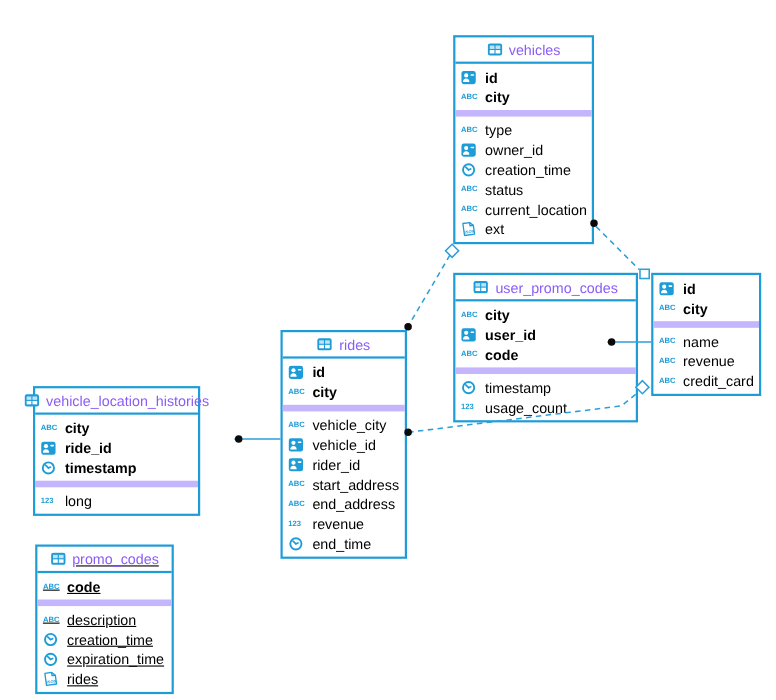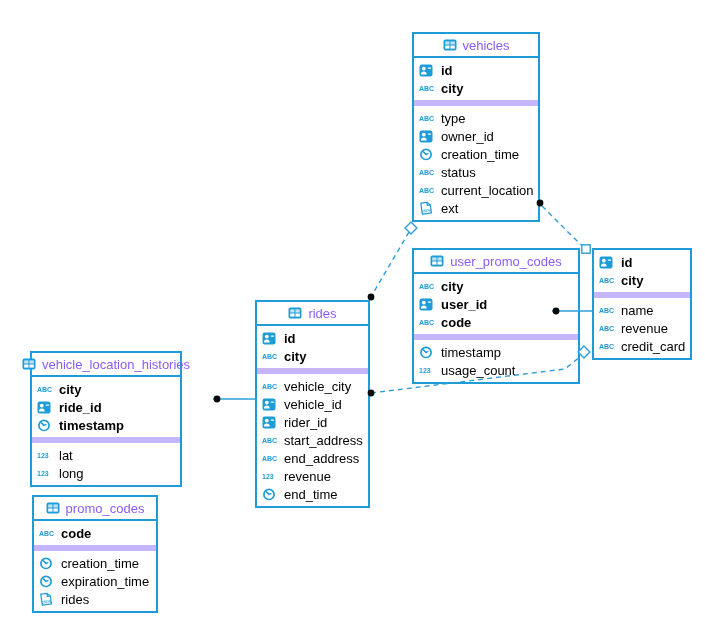--- a/index.html
+++ b/index.html
@@ -349,31 +349,25 @@
             </svg>
           </span>
           <span class="fname">timestamp</span>
         </div>
       </div>
       <div class="er-section">
         <div class="er-row">
           <span class="ficon">
             <span class="txticon">123</span>
           </span>
-          <span class="fname">lat</span>
-        </div>
-        <div class="er-row">
-          <span class="ficon">
-            <span class="txticon">123</span>
-          </span>
           <span class="fname">long</span>
         </div>
       </div>
     </div>
-    <div class="er-table" style="left: 32px; top: 495px; width: 126px;">
+    <div class="er-table" style="left: 32px; top: 495px; width: 126px; text-decoration: underline;">
       <div class="er-header">
         <span class="ficon" style="width: 15px; min-width: 15px;">
           <svg width="14" height="12" viewBox="0 0 14 12">
             <rect x="0.5" y="0.5" width="13" height="11" rx="2" fill="#1e9cd7"></rect>
             <rect x="2.2" y="2.4" width="4.3" height="3.1" fill="#bfe3f5"></rect>
             <rect x="7.5" y="2.4" width="4.3" height="3.1" fill="#bfe3f5"></rect>
             <rect x="2.2" y="6.5" width="4.3" height="3.1" fill="#ffffff"></rect>
             <rect x="7.5" y="6.5" width="4.3" height="3.1" fill="#ffffff"></rect>
           </svg>
         </span>
@@ -381,20 +375,26 @@
       </div>
       <div class="er-section pk">
         <div class="er-row bold">
           <span class="ficon">
             <span class="txticon">ABC</span>
           </span>
           <span class="fname">code</span>
         </div>
       </div>
       <div class="er-section">
+        <div class="er-row">
+          <span class="ficon">
+            <span class="txticon">ABC</span>
+          </span>
+          <span class="fname">description</span>
+        </div>
         <div class="er-row">
           <span class="ficon">
             <svg width="14" height="14" viewBox="0 0 14 14">
               <circle cx="7" cy="7.4" r="5.1" fill="#fff" stroke="#1e9cd7" stroke-width="1.7"></circle>
               <line x1="7" y1="7.4" x2="4.4" y2="4.9" stroke="#1e9cd7" stroke-width="1.5" stroke-linecap="round"></line>
               <line x1="7" y1="7.4" x2="8.9" y2="6.6" stroke="#1e9cd7" stroke-width="1.5" stroke-linecap="round"></line>
             </svg>
           </span>
           <span class="fname">creation_time</span>
         </div>

